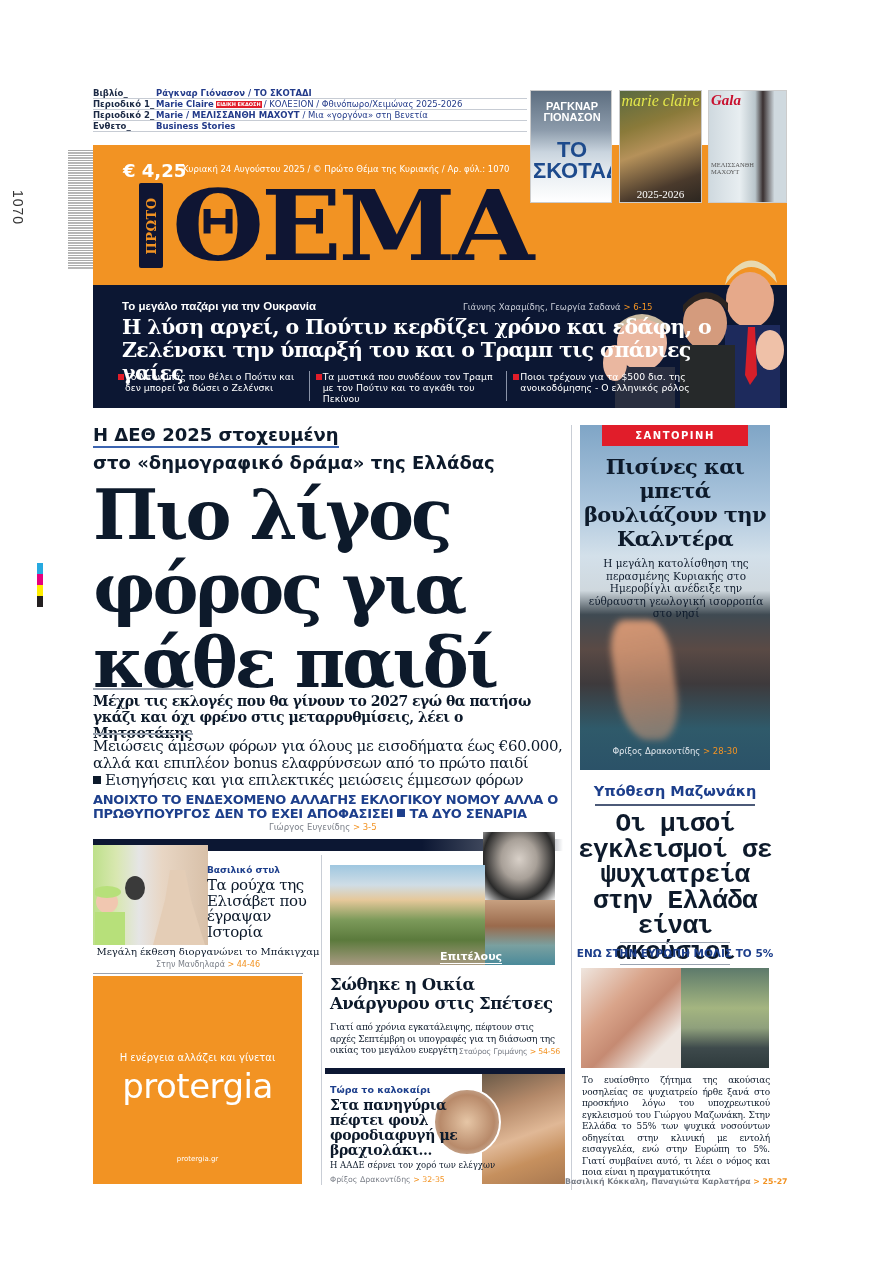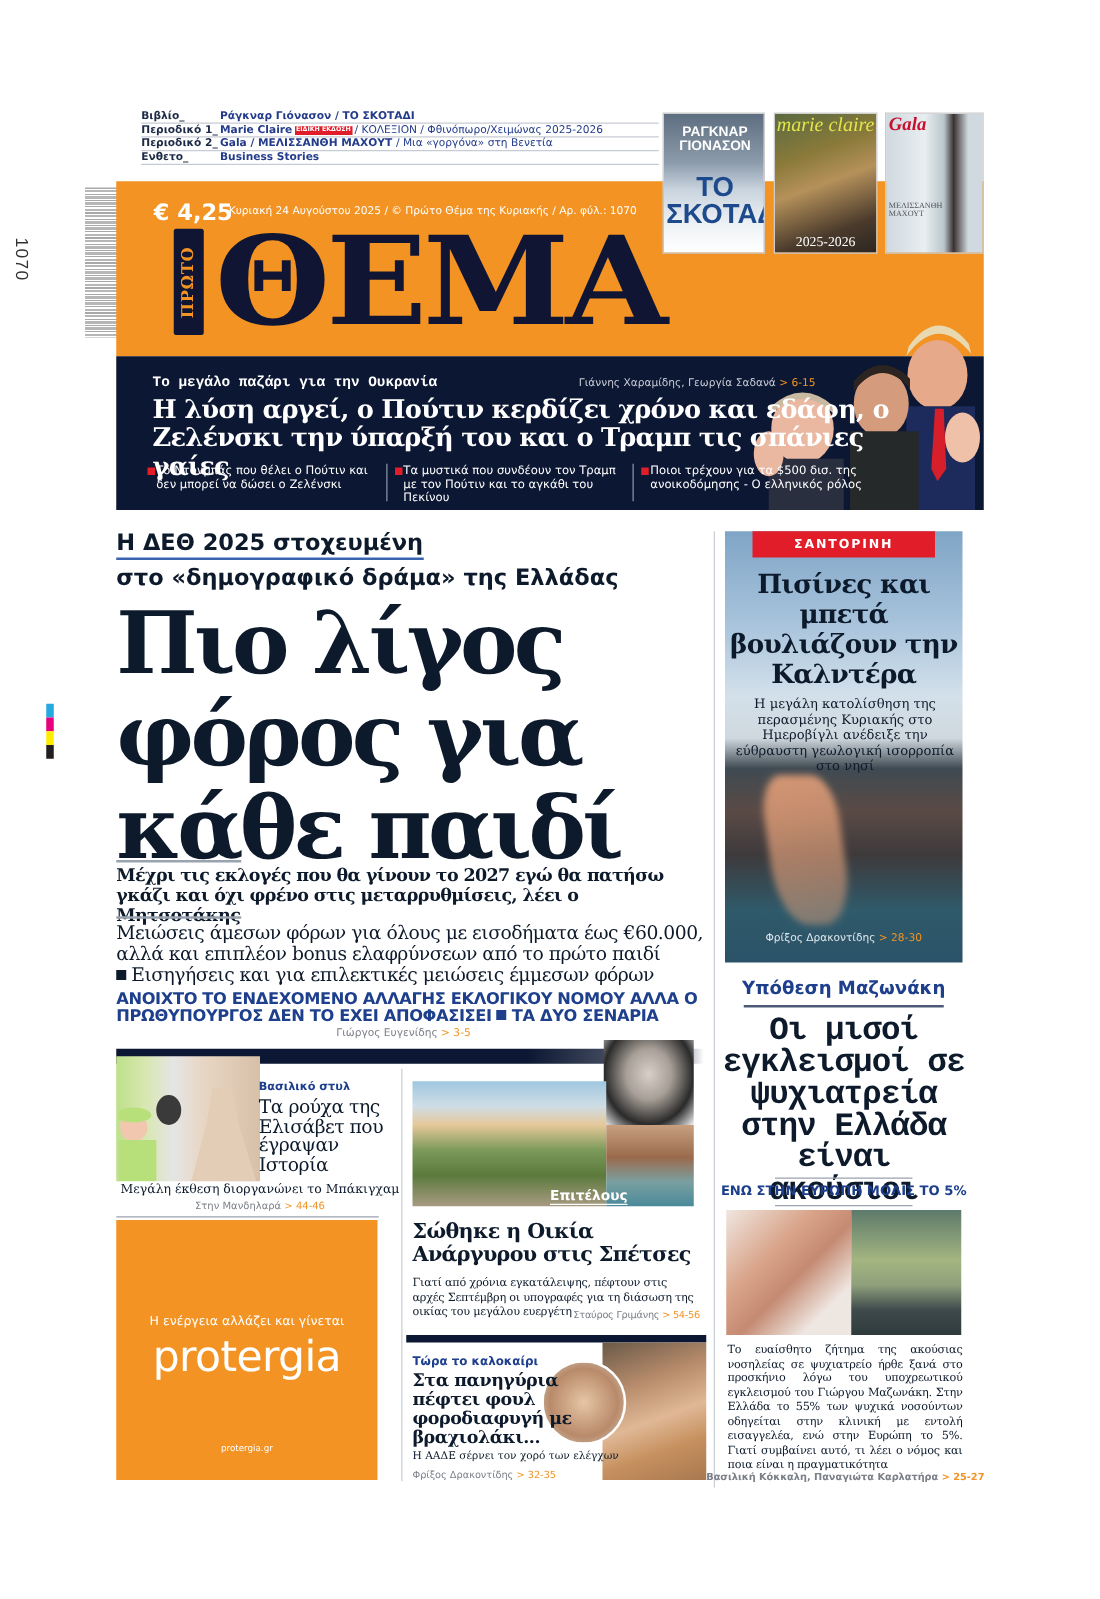--- a/index.html
+++ b/index.html
@@ -5,21 +5,21 @@
   * { box-sizing: border-box; margin: 0; padding: 0; }
   body { width: 880px; height: 1279px; background: #ffffff; position: relative; overflow: hidden; font-family: "DejaVu Sans", sans-serif; color: #0d1a2b; }
   .abs { position: absolute; }
   
   .issue-side { left: 26px; top: 190px; transform: rotate(90deg); transform-origin: left top; font-size: 14px; color: #333; letter-spacing: 1px; font-family: "Liberation Sans", sans-serif; }
   .barcode { left: 68px; top: 150px; width: 26px; height: 120px; background: repeating-linear-gradient(to bottom, #999 0 1px, #fff 1px 2px, #aaa 2px 4px, #fff 4px 5px); opacity: .85; }
   .cmyk { left: 37px; top: 563px; width: 6px; }
   .cmyk div { height: 11px; }
   
   .supp { left: 93px; top: 88px; width: 434px; font-family: "DejaVu Sans", sans-serif; font-size: 8.5px; }
-  .supp-row { display: flex; border-bottom: 1px solid #c7ccd4; height: 11px; line-height: 11px; white-space: nowrap; margin-left: 20px; }
+  .supp-row { display: flex; border-bottom: 1px solid #c7ccd4; height: 11px; line-height: 11px; white-space: nowrap; }
   .supp-label { width: 63px; font-weight: bold; color: #1c2a45; }
   .supp-title { font-weight: bold; color: #233b8a; }
   .supp-rest { color: #233b8a; }
   .special { color: #fff; background: #e11d2a; font-size: 5px; line-height: 6px; padding: 0 1px; margin: 2px 2px 0; display: inline-block; height: 7px; font-weight: bold; }
   
   .cover { top: 90px; height: 113px; border: 1px solid #ccc; overflow: hidden; }
   .cover1 { left: 530px; width: 82px; background: linear-gradient(180deg,#5d6e80 0%, #8c9bab 35%, #c9d4de 55%, #eef2f5 80%, #ffffff 100%); }
   .cover2 { left: 619px; width: 83px; background: linear-gradient(160deg,#5a6a40 0%,#8a7a3a 30%,#b5915a 50%,#4a3a2c 80%,#2c2620 100%); }
   .cover3 { left: 708px; width: 79px; background: linear-gradient(90deg,#cfd9df 0%,#e8eef1 40%,#b9c5cb 60%,#3a3030 70%,#cfd9df 85%); }
   .c1-author { position:absolute; top: 10px; left: 4px; width: 74px; text-align:center; color:#fff; font-size: 11px; font-weight:bold; font-family:"Liberation Sans Narrow","Liberation Sans",sans-serif; line-height: 11px;}
@@ -30,21 +30,21 @@
   .c3-name { position:absolute; top: 70px; left: 2px; color:#555; font-size: 6.5px; font-family:"Liberation Serif",serif; line-height: 7px; width: 40px; }
   
   .mast { left: 93px; top: 145px; width: 694px; height: 140px; background: #f29323; }
   .price { left: 123px; top: 160px; color: #fff; font-size: 18px; font-weight: bold; font-family: "DejaVu Sans", sans-serif; }
   .dateline { left: 183px; top: 164px; color: #fff; font-size: 8.5px; font-family: "DejaVu Sans", sans-serif; }
   .proto { left: 139px; top: 183px; width: 24px; height: 85px; background: #0f1533; border-radius: 2px; }
   .proto span { position: absolute; left: 50%; top: 50%; transform: translate(-50%,-50%) rotate(-90deg); color: #f29323; font-family: "DejaVu Serif", serif; font-weight: bold; font-size: 13px; white-space: nowrap; letter-spacing: .5px; }
   .logo { left: 172px; top: 168px; color: #0f1533; font-family: "DejaVu Serif", serif; font-weight: bold; font-size: 98px; letter-spacing: -3px; line-height: 115px; transform: scaleX(1.08); transform-origin: left; }
   
   .ukr { left: 93px; top: 285px; width: 694px; height: 123px; background: #0c1733; overflow: hidden; }
-  .ukr-kicker { left: 122px; top: 300px; color: #fff; font-size: 11.5px; font-weight: bold; font-family: Liberation Mono, monospace; }
+  .ukr-kicker { left: 122px; top: 300px; color: #fff; font-size: 11.5px; font-weight: bold; font-family: Liberation Sans, sans-serif; }
   .ukr-byline { left: 463px; top: 302px; color: #c8ccd6; font-size: 8.5px; font-family: "DejaVu Sans", sans-serif; }
   .pages { color: #f29323; }
   .ukr-head { left: 122px; top: 316px; width: 620px; color: #fff; font-family: "DejaVu Serif", serif; font-weight: bold; font-size: 20.5px; line-height: 23px; letter-spacing: -0.6px; }
   .ukr-bullets { left: 118px; top: 371px; width: 580px; display: flex; }
   .ukr-bullet { color: #fff; font-size: 9.3px; font-family: "DejaVu Sans", sans-serif; line-height: 11px; padding-left: 7px; width: 200px; position: relative; }
   .ukr-bullet::before { content:""; position:absolute; left:0; top:3px; width:6px; height:6px; background:#e11d2a; }
   .ukr-sep { width: 1px; background: #8a93a8; height: 30px; margin: 0 6px; }
   .faces { left: 585px; top: 245px; width: 202px; height: 163px; }
   
   .kicker1 { left: 93px; top: 424px; font-size: 18px; font-weight: bold; color: #0d1a2b; font-family: "DejaVu Sans", sans-serif; border-bottom: 2px solid #3b64b0; padding-bottom: 1px; }
@@ -128,21 +128,21 @@
     <span class="supp-title">Ράγκναρ Γιόνασον / ΤΟ ΣΚΟΤΑΔΙ</span>
   </div>
   <div class="supp-row">
     <span class="supp-label">Περιοδικό 1_</span>
     <span class="supp-title">Marie Claire</span>
     <span class="special">ΕΙΔΙΚΗ ΕΚΔΟΣΗ</span>
     <span class="supp-rest">/ ΚΟΛΕΞΙΟΝ / Φθινόπωρο/Χειμώνας 2025-2026</span>
   </div>
   <div class="supp-row">
     <span class="supp-label">Περιοδικό 2_</span>
-    <span class="supp-title">Gala / ΜΕΛΙΣΣΑΝΘΗ ΜΑΧΟΥΤ</span>
+    <span class="supp-title">Marie / ΜΕΛΙΣΣΑΝΘΗ ΜΑΧΟΥΤ</span>
     <span class="supp-rest" style="margin-left:3px">/ Μια «γοργόνα» στη Βενετία</span>
   </div>
   <div class="supp-row">
     <span class="supp-label">Ενθετο_</span>
     <span class="supp-title">Business Stories</span>
   </div>
 </div>
 
 <div class="abs mast"></div>
 

